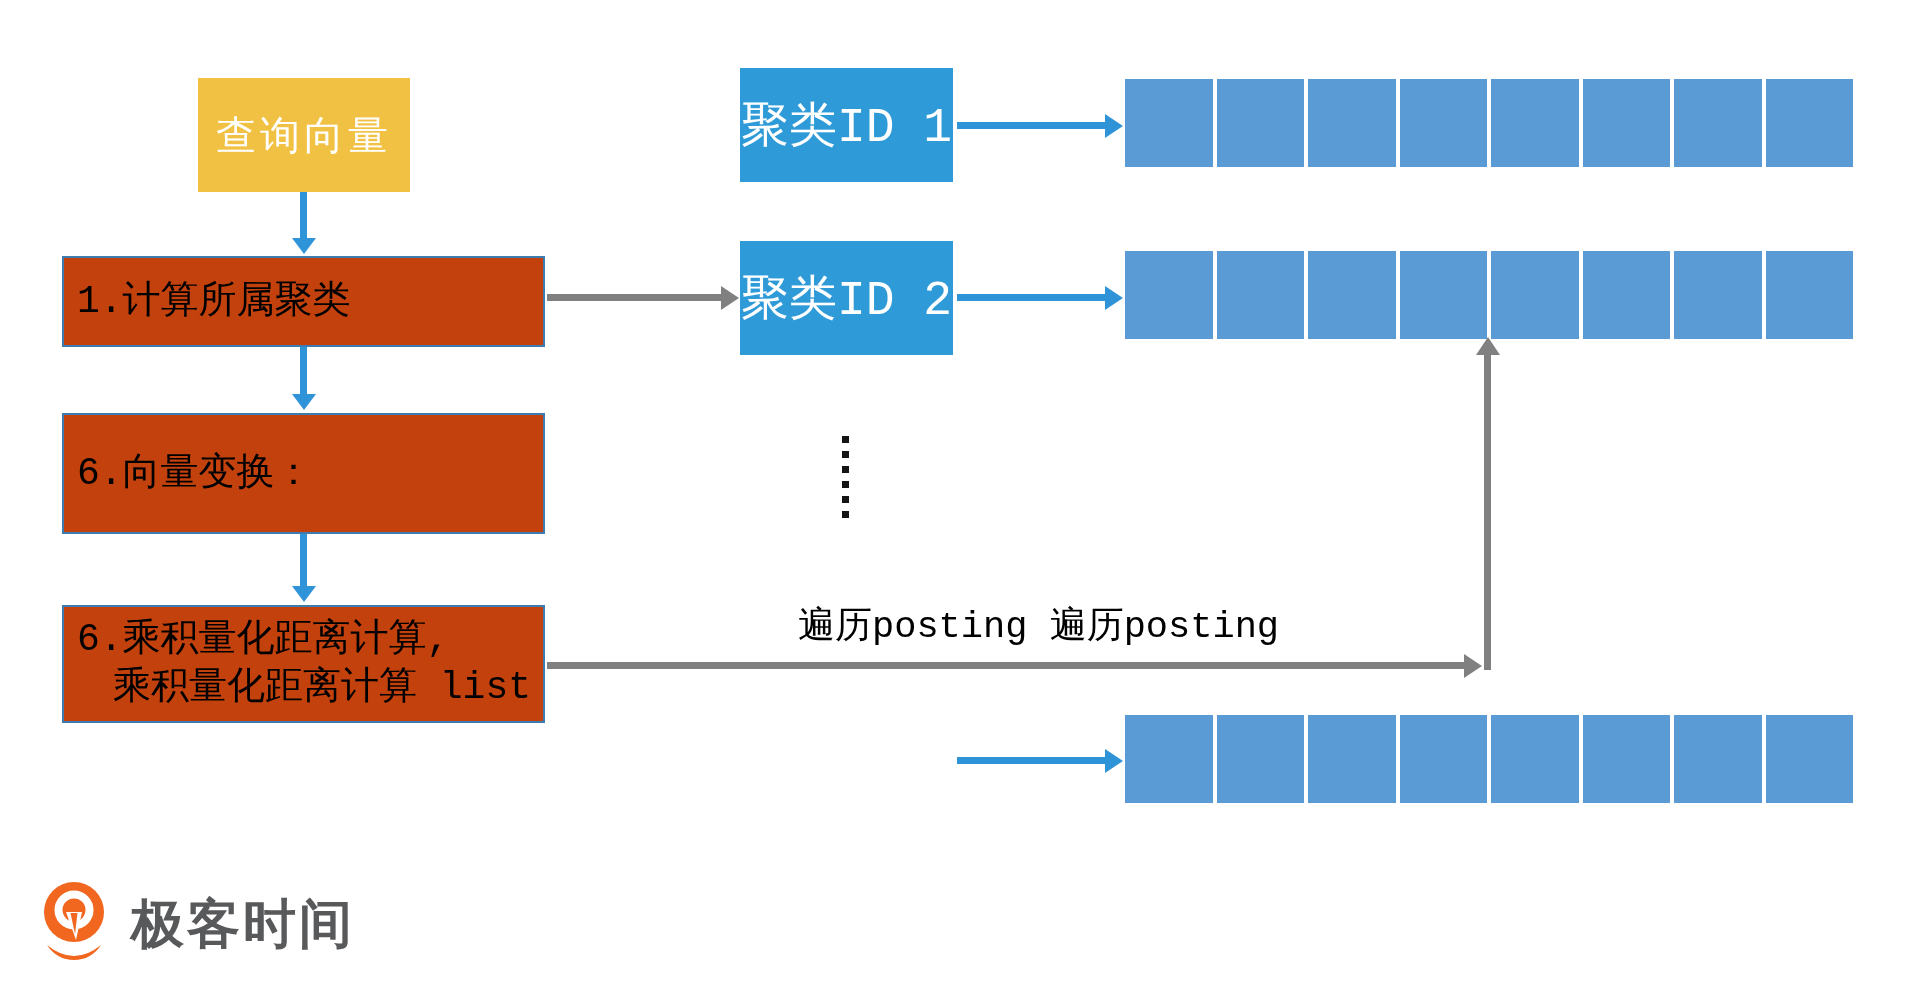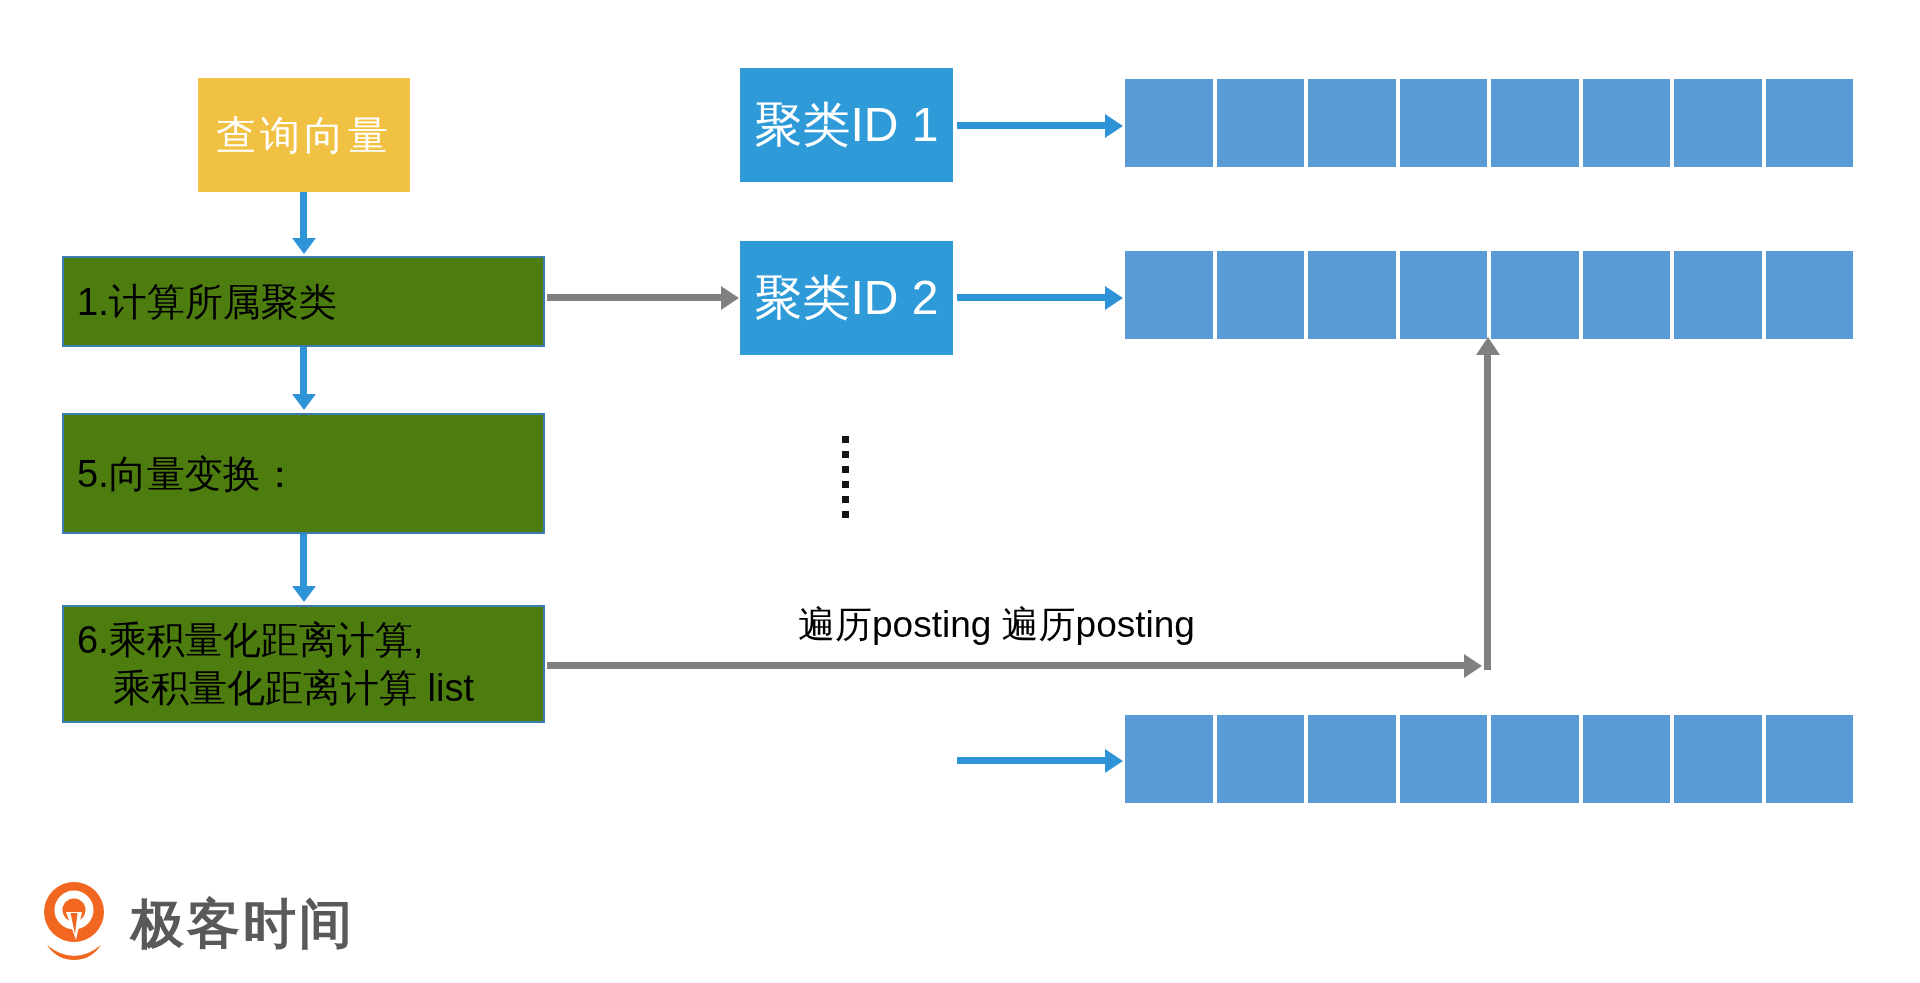--- a/index.html
+++ b/index.html
@@ -1,30 +1,30 @@
 <!DOCTYPE html>
 <html style="--canvas-bg: #ffffff; --accent-blue: #2f93d8; --id-box-blue: #2e9bd8; --cell-blue: #5b9bd5; --query-yellow: #f0c142; --box-border: #3d7cb0; --connector-gray: #808080; --text-black: #000000; --logo-orange: #f1671f; --logo-text-gray: #58595b;"><head>
 <meta charset="utf-8">
 <style>
   html,body { margin:0; padding:0; background:#ffffff; }
   #canvas {
     position:relative; width:1920px; height:983px; overflow:hidden;
     background:var(--canvas-bg,#ffffff);
-    font-family:Liberation Sans, sans-serif;
+    font-family:Liberation Mono, monospace;
   }
 
   
   .query-box {
     position:absolute; left:198px; top:78px; width:212px; height:114px;
     background:var(--query-yellow); color:#ffffff; font-size:40px;
     display:flex; align-items:center; justify-content:center; letter-spacing:4px;
   }
   .step-box {
     position:absolute; left:62px; width:483px; box-sizing:border-box;
-    background:#4d7c0f; border:2px solid var(--box-border);
+    background:#c2410c; border:2px solid var(--box-border);
     color:var(--text-black); font-size:38px; line-height:48px;
     display:flex; flex-direction:column; justify-content:center;
     padding-left:13px;
   }
   #step1 { top:256px; height:91px; }
   #step2 { top:413px; height:121px; }
   #step3 { top:605px; height:118px; }
   .step-box .line2 { padding-left:36px; }
   .step-box .line2:empty { display:none; }
 
@@ -115,21 +115,21 @@
   <div id="arr-query-s1" class="conn v-down blue"></div>
 
   <div id="step1" class="step-box">
     <span class="line1">1.计算所属聚类</span>
 
   </div>
 
   <div id="arr-s1-s2" class="conn v-down blue"></div>
 
   <div id="step2" class="step-box">
-    <span class="line1">5.向量变换：</span>
+    <span class="line1">6.向量变换：</span>
   </div>
 
   <div id="arr-s2-s3" class="conn v-down blue"></div>
 
   <div id="step3" class="step-box">
     <span class="line1">6.乘积量化距离计算,</span>
     <span class="line2">乘积量化距离计算 list</span>
   </div>
 
   <div id="arr-s1-c2" class="conn h grayc"></div>

